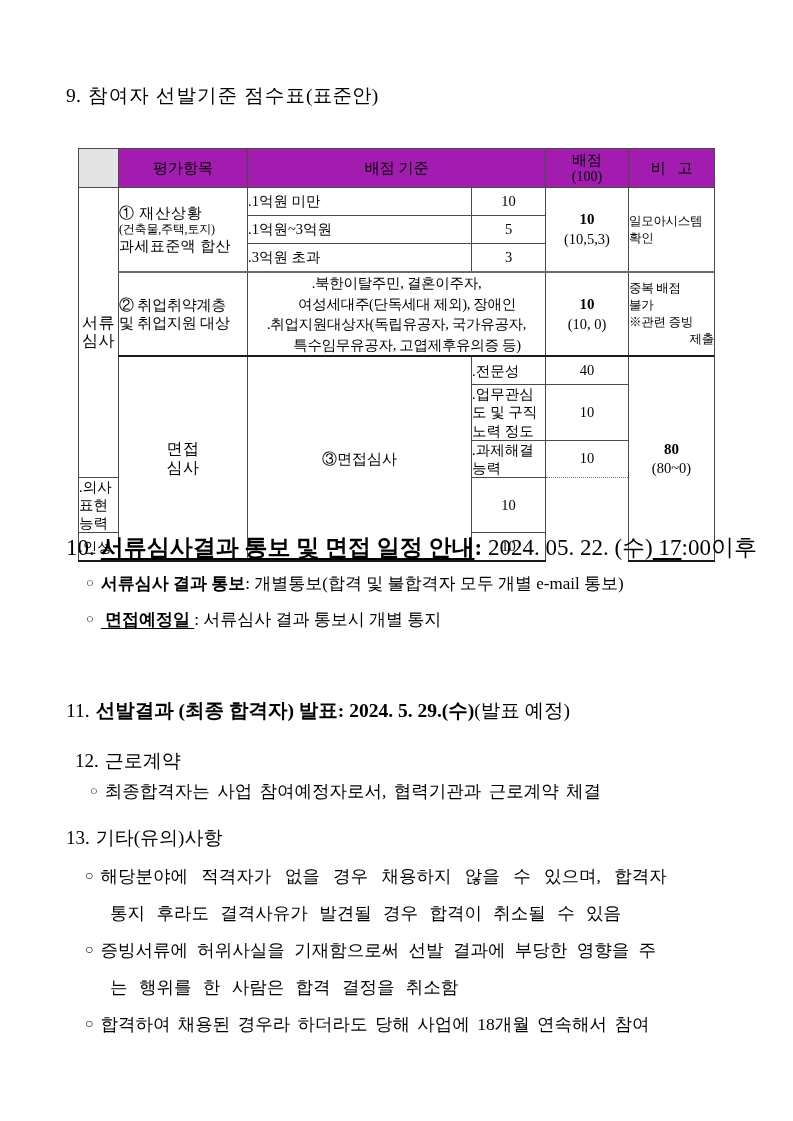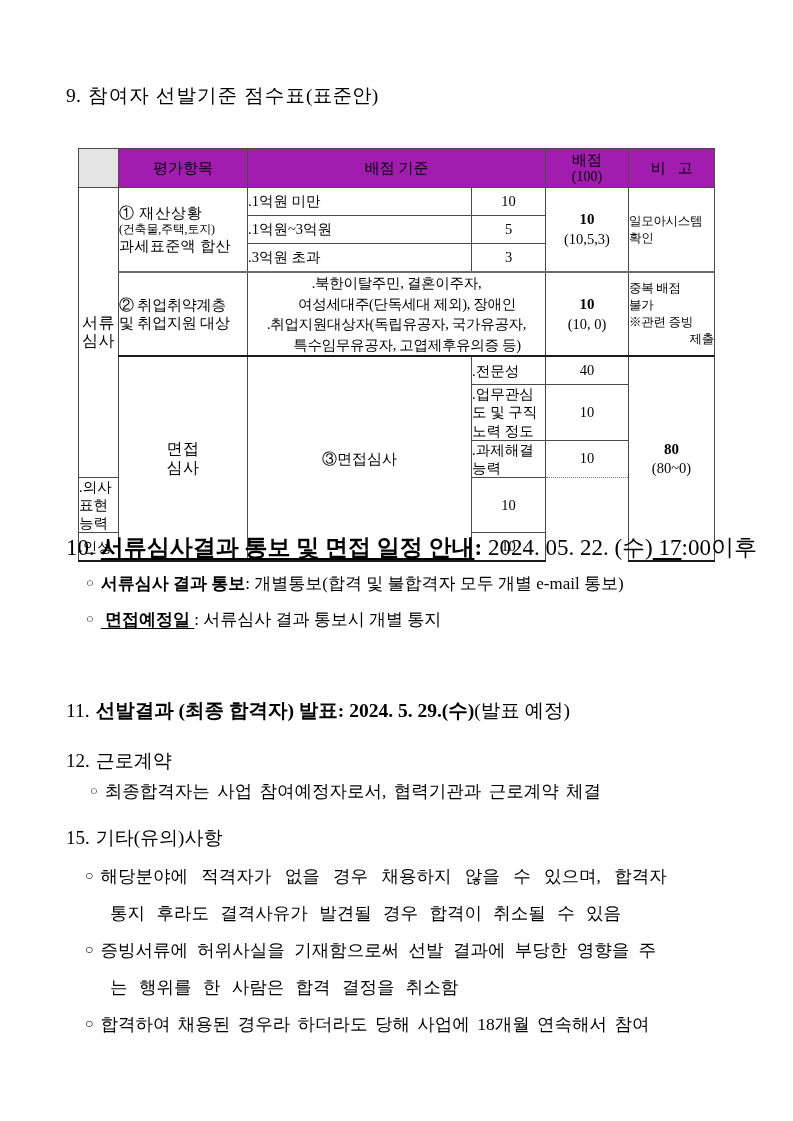--- a/index.html
+++ b/index.html
@@ -303,29 +303,29 @@
   </div>
 
   <div class="bullet-line" style="left:86px; top:608px;">
     <span class="bullet-mark">○</span><span class="b u"> 면접예정일 </span><span>: 서류심사 결과 통보시 개별 통지</span>
   </div>
 
   <div class="para num-head" style="left:66px; top:657px; font-size:19.5px;margin-top:40px;">
     <span class="n">11.</span><span class="b">선발결과 (최종 합격자) 발표: 2024. 5. 29.(수)</span><span>(발표 예정)</span>
   </div>
 
-  <div class="para num-head" style="left:66px; top:748px;">
+  <div class="para num-head" style="left:75px; top:748px;">
     <span class="n">12.</span><span>근로계약</span>
   </div>
   <div class="bullet-line" style="left:90px; top:779px; font-size:17.5px;">
     <span class="bullet-mark">○</span><span class="spread4">최종합격자는 사업 참여예정자로서, 협력기관과 근로계약 체결</span>
   </div>
 
   <div class="para num-head" style="left:66px; top:825px;">
-    <span class="n">15.</span><span>기타(유의)사항</span>
+    <span class="n">13.</span><span>기타(유의)사항</span>
   </div>
 
   <div class="just" style="left:85px; top:864px;">
     <span class="bullet-mark" style="font-size:14px;">○</span><span class="spread1">해당분야에 적격자가 없을 경우 채용하지 않을 수 있으며, 합격자</span>
   </div>
   <div class="just" style="left:110px; top:901px;">
     <span class="spread3">통지 후라도 결격사유가 발견될 경우 합격이 취소될 수 있음</span>
   </div>
 
   <div class="just" style="left:85px; top:938px;">

